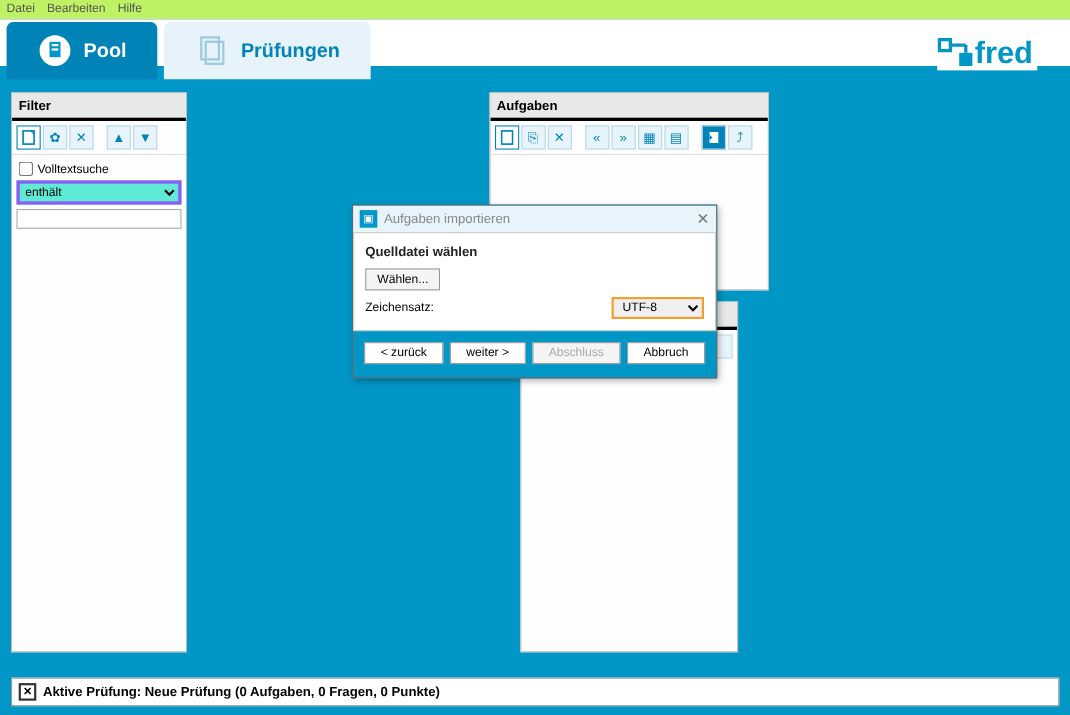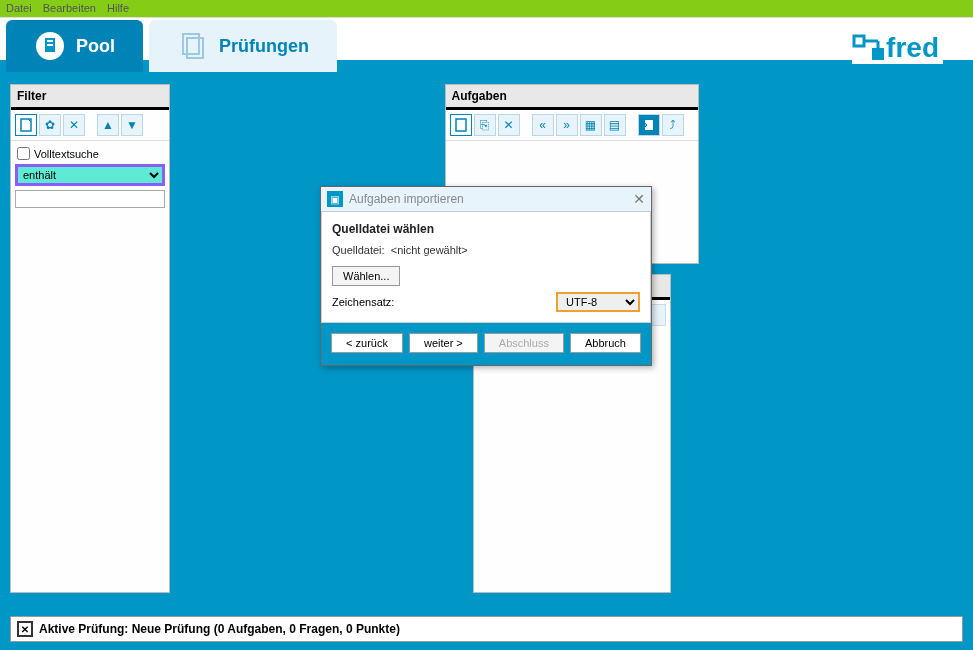--- a/index.html
+++ b/index.html
@@ -1,18 +1,18 @@
 <!DOCTYPE html>
 <html><head>
 <meta charset="utf-8">
 <style>
 * { box-sizing: border-box; margin: 0; padding: 0; font-family: Arial, sans-serif; }
 body { width: 973px; height: 650px; background: #f4f4f4; font-size: 12px; position: relative; overflow: hidden; }
 
-.menubar { height: 18px; background: #84cc16; padding: 2px 6px; font-size: 11px; color: #555; border-bottom: 1px solid #ddd; }
+.menubar { height: 18px; background: #bef264; padding: 2px 6px; font-size: 11px; color: #555; border-bottom: 1px solid #ddd; }
 .menubar span { margin-right: 8px; }
 
 .main { background: #0096c6; min-height: 632px; position: relative; }
 
 .tabs { display: flex; align-items: center; height: 56px; padding-left: 6px; }
 .tab { display: flex; align-items: center; padding: 10px 28px; margin-right: 6px; border-radius: 6px 6px 0 0; font-size: 18px; font-weight: bold; }
 .tab-active { background: #0084b8; color: #fff; }
 .tab-inactive { background: #e6f3fb; color: #0084b8; }
 .tab-icon { width: 32px; height: 32px; margin-right: 10px; display: inline-flex; align-items: center; justify-content: center; }
 .logo { position: absolute; right: 30px; top: 14px; font-size: 28px; font-weight: bold; color: #0096c6; background: #fff; padding: 0 4px 0 0; display: flex; align-items: center; }
@@ -208,24 +208,20 @@
 
 <div class="dlg">
   <div class="dlg-title">
     <span class="icn">▣</span>
     <span>Aufgaben importieren</span>
     <span class="dlg-close">✕</span>
   </div>
   <div class="dlg-body">
     <div class="dlg-inner">
       <div class="dlg-inner-hd">Quelldatei wählen</div>
-      <div class="dlg-row">
-        <span>Quelldatei:</span>
-        &nbsp;<span>&lt;nicht gewählt&gt;</span>
-      </div>
       <button class="dlg-btn">Wählen...</button>
       <div class="dlg-sel-wrap">
         <span>Zeichensatz:</span>
         <select class="dlg-sel">
           <option>UTF-8</option>
         </select>
       </div>
     </div>
   </div>
   <div class="dlg-footer">

